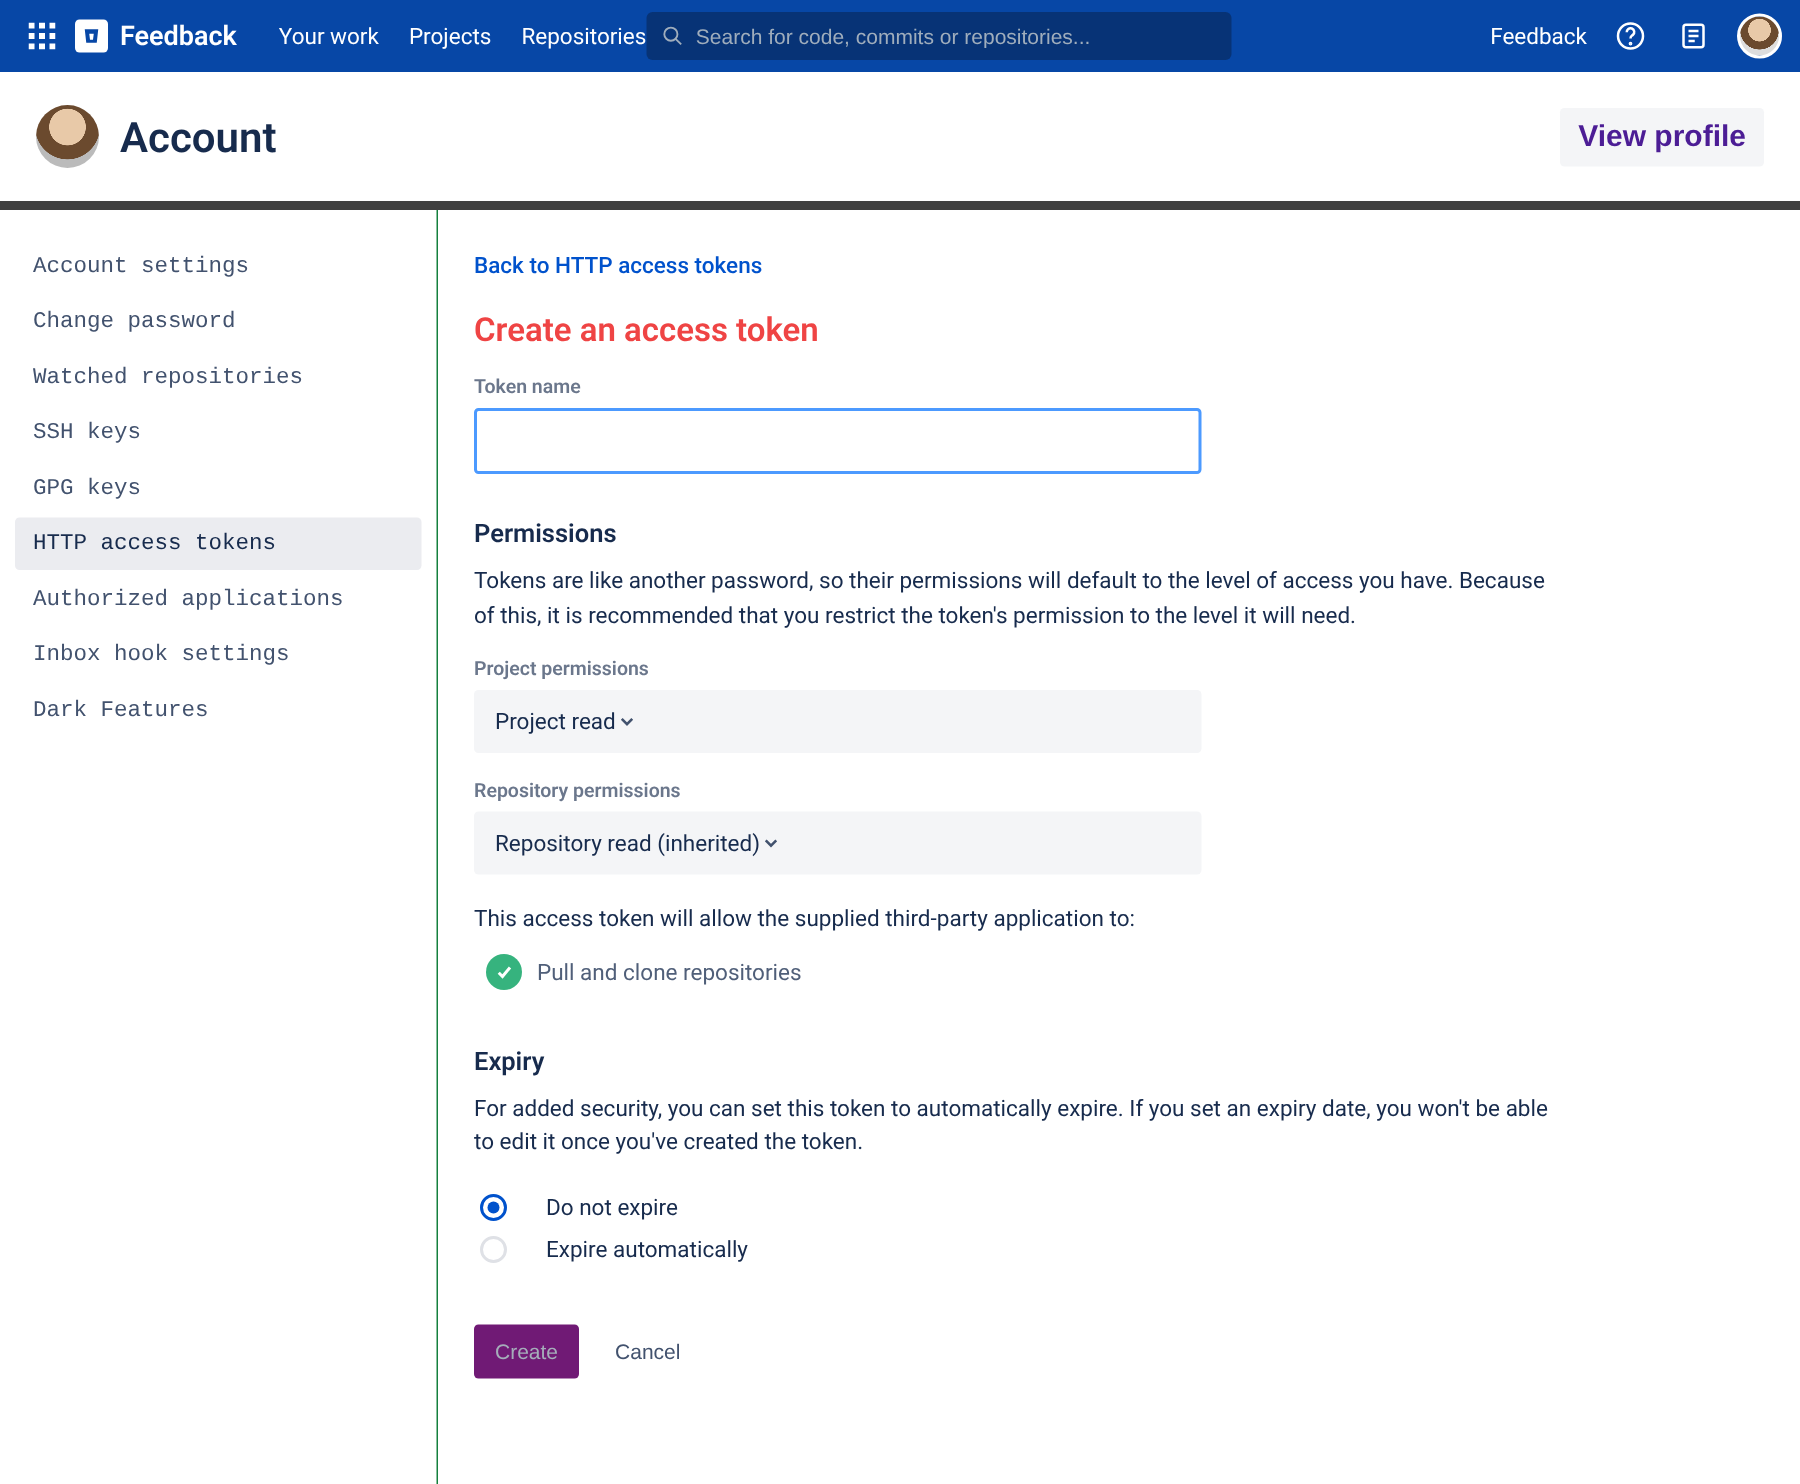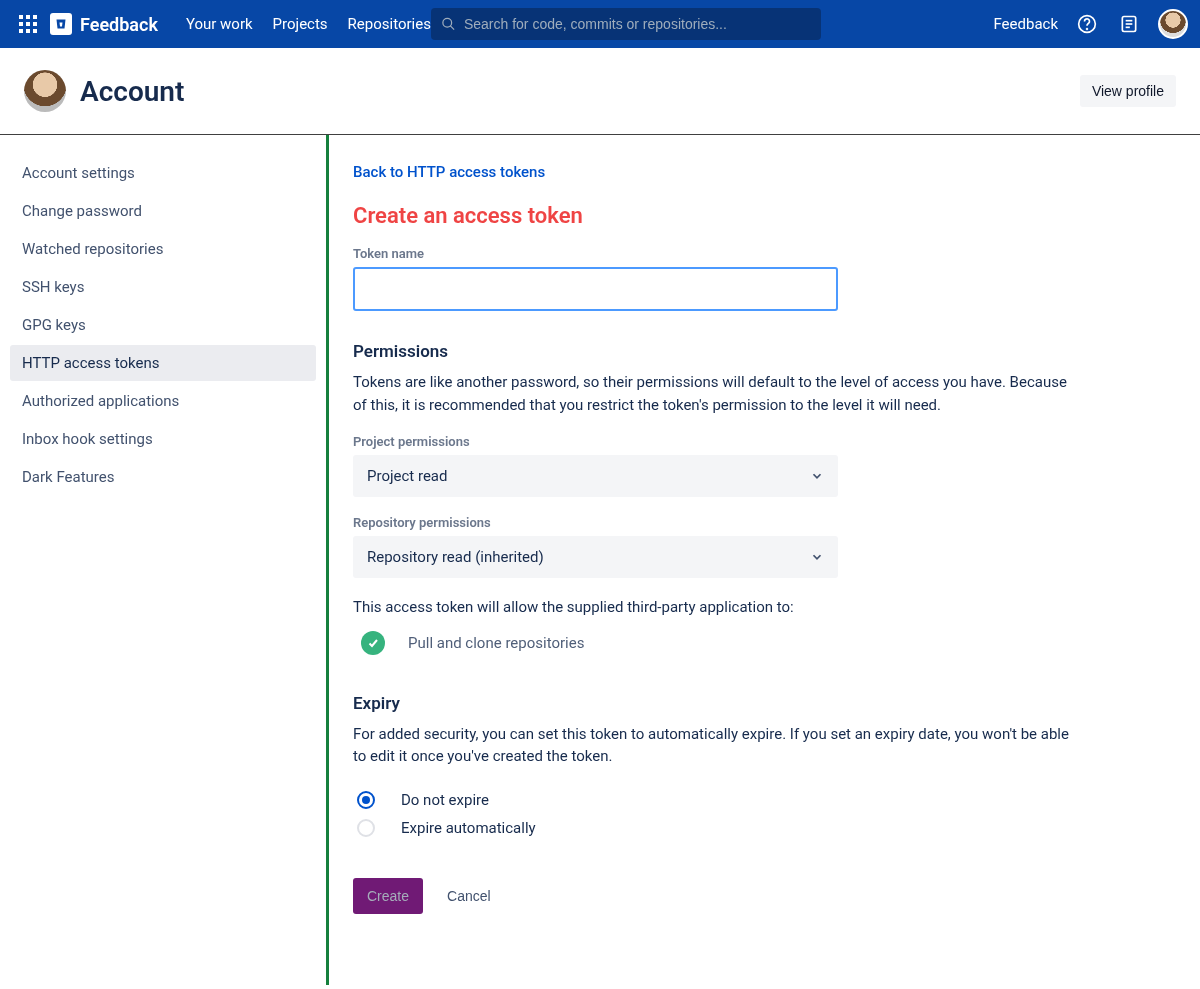--- a/index.html
+++ b/index.html
@@ -63,35 +63,36 @@
     cursor: pointer;
   }
   .avatar-lg {
     width: 42px; height: 42px; border-radius: 50%;
     background: radial-gradient(circle at 50% 35%, #e8c9a8 35%, #6b4a2e 36% 62%, #bbb 63%);
   }
   
   .page-header {
     display: flex; align-items: center;
     padding: 22px 24px;
-    border-bottom: 1px solid #404040;
+    border-bottom: 6px solid #404040;
   }
   .page-header h1 { font-size: 28px; font-weight: 600; color: #172B4D; margin-left: 14px; }
   .page-header .hdr-spacer { flex: 1; }
   .btn-default {
     background: #F4F5F7; border: none; border-radius: 3px;
-    padding: 8px 12px; font-size: 14px; color: #0f172a; font-weight: 400;
+    padding: 8px 12px; font-size: 20px; color: #4c1d95; font-weight: 700;
     cursor: pointer;
   }
   
   .layout { display: flex; }
   .sidebar {
-    width: 329px; border-right: 3px solid #15803d;
+    width: 292px; border-right: 1px solid #15803d;
     padding: 20px 10px 20px 10px;
     min-height: 850px;
+    font-family: Liberation Mono, monospace;
   }
   .sidebar .side-item {
     display: block; padding: 9px 12px;
     color: #42526E; font-size: 15px;
     border-radius: 3px; cursor: pointer;
     margin-bottom: 2px;
   }
   .sidebar .side-item.active { background: #EBECF0; color: #172B4D; font-weight: 400; }
   .main {
     flex: 1; padding: 28px 80px 40px 24px;
@@ -104,26 +105,26 @@
     width: 485px; height: 44px;
     border: 2px solid #4C9AFF; border-radius: 3px;
     padding: 6px 10px; font-size: 14px;
     outline: none;
   }
   .section-h { font-size: 17px; font-weight: 600; color: #172B4D; margin-top: 30px; margin-bottom: 10px; }
   .para { font-size: 15px; color: #172B4D; line-height: 1.5; margin-bottom: 18px; max-width: 730px; }
   .select-box {
     width: 485px; height: 42px; background: #F4F5F7;
     border-radius: 3px; display: flex; align-items: center;
-    justify-content: space-between; padding: 0 14px;
+    padding: 0 14px;
     color: #172B4D; font-size: 15px; cursor: pointer;
     margin-bottom: 18px;
   }
   .allow-list { margin-top: 4px; margin-bottom: 24px; }
-  .allow-item { display: flex; align-items: center; gap: 23px; padding: 8px 8px; color: #505F79; font-size: 15px; }
+  .allow-item { display: flex; align-items: center; gap: 10px; padding: 8px 8px; color: #505F79; font-size: 15px; }
   .check-circle {
     width: 24px; height: 24px; border-radius: 50%;
     background: #36B37E; display: flex; align-items: center; justify-content: center;
   }
   .radio-row { display: flex; align-items: center; gap: 26px; padding: 5px 4px; font-size: 15px; color: #172B4D; cursor: pointer; }
   .radio-outer {
     width: 18px; height: 18px; border-radius: 50%;
     border: 2px solid #DFE1E6; display: flex; align-items: center; justify-content: center;
   }
   .radio-outer.checked { border-color: #0052CC; }

